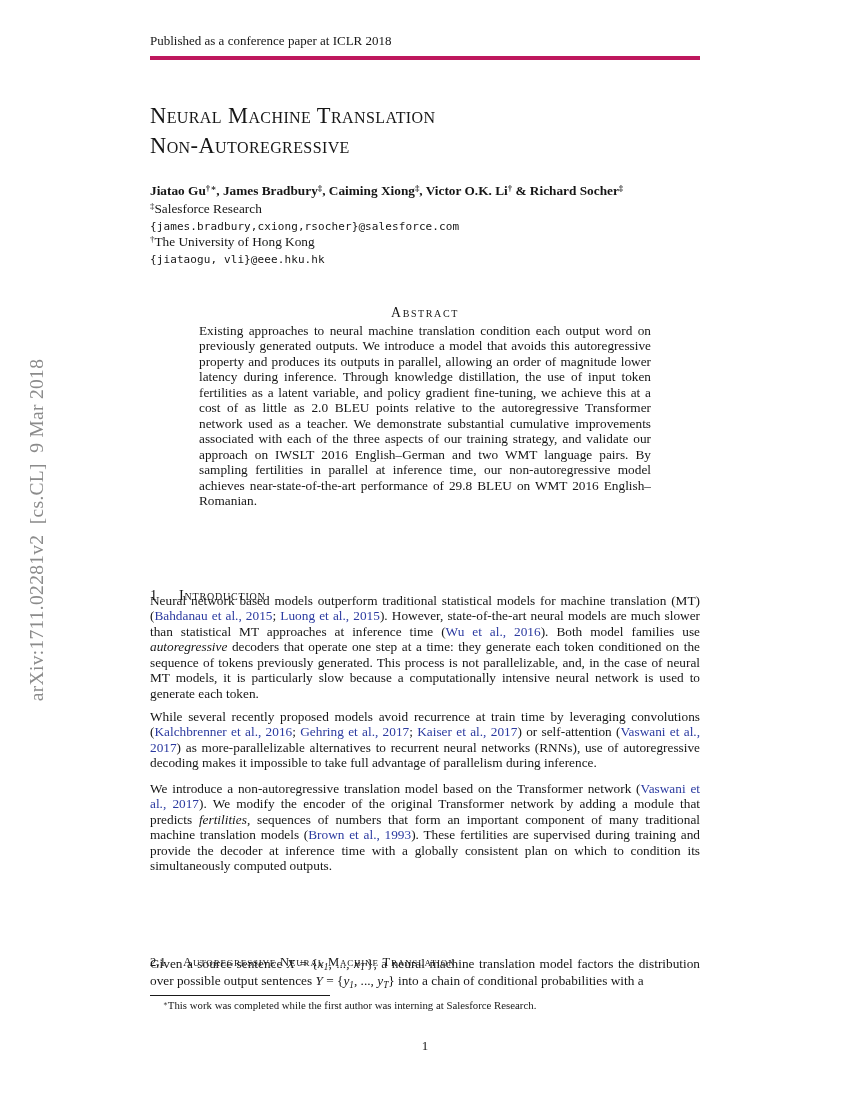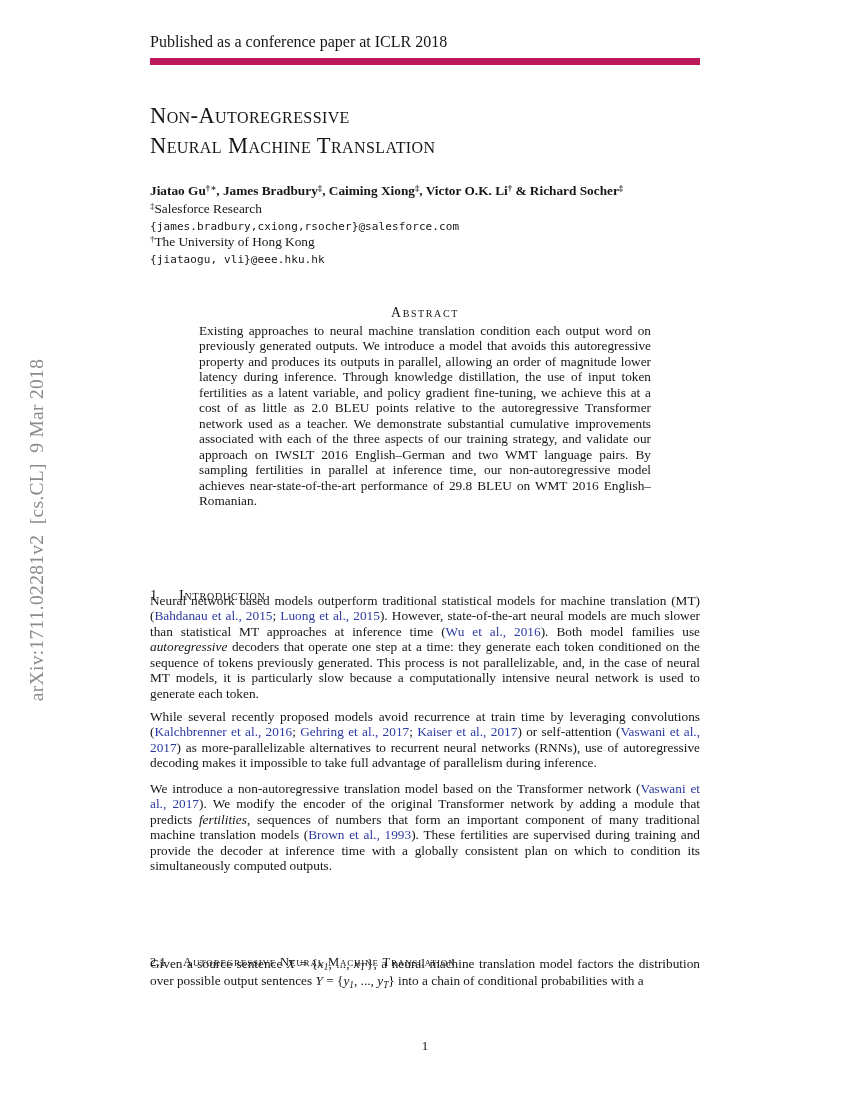--- a/index.html
+++ b/index.html
@@ -2,21 +2,21 @@
 <html lang="en" style="--color-text: #161616; --color-citation: #2b3aa0; --color-watermark: #8b8b8b;"><head>
 <meta charset="utf-8">
 <style>
   html,body{margin:0;padding:0;background:#ffffff;}
   .page{position:relative;width:850px;height:1100px;background:#ffffff;overflow:hidden;
         font-family:"Liberation Serif","DejaVu Serif",serif;color:var(--color-text,#161616);}
   .col{position:absolute;left:150px;top:0;width:550px;height:1100px;}
   .block{position:absolute;left:0;width:550px;}
   .justify{text-align:justify;font-size:13.3px;line-height:15.45px;hyphens:auto;}
 
-  .hdr{top:33px;font-size:16px;padding-bottom:7px;border-bottom:7px solid #be185d;}
+  .hdr{top:33px;font-size:13px;padding-bottom:7px;border-bottom:4px solid #be185d;}
 
   .title{top:101px;font-size:22.5px;line-height:29.5px;font-variant:small-caps;letter-spacing:0.4px;}
 
   .authors{top:183px;font-size:13.3px;line-height:15.8px;}
   .authors .bold{font-weight:bold;}
   .mono{font-family:"DejaVu Sans Mono","Liberation Mono",monospace;font-size:11px;letter-spacing:0.1px;}
 
   .abs-head{top:305px;text-align:center;font-variant:small-caps;font-size:13.8px;letter-spacing:1.6px;}
   .abs-body{top:323px;left:49px;width:452px;}
 
@@ -53,22 +53,22 @@
 
   <div class="watermark">arXiv:1711.02281v2  [cs.CL]  9 Mar 2018</div>
 
   <div class="col">
 
     <div class="block hdr">
       <span>Published as a conference paper at ICLR 2018</span>
     </div>
 
     <div class="block title">
+      <div>Neural Machine Translation</div>
       <div>Non-Autoregressive</div>
-      <div>Neural Machine Translation</div>
     </div>
 
     <div class="block abs-head">Abstract</div>
 
     <div class="block authors">
       <div class="bold"><span>Jiatao Gu</span><span class="seg-sup">†∗</span><span>, James Bradbury</span><span class="seg-sup">‡</span><span>, Caiming Xiong</span><span class="seg-sup">‡</span><span>, Victor O.K. Li</span><span class="seg-sup">†</span><span> &amp; Richard Socher</span><span class="seg-sup">‡</span></div>
       <div><span class="seg-sup">‡</span><span>Salesforce Research</span></div>
       <div class="mono">{james.bradbury,cxiong,rsocher}@salesforce.com</div>
       <div><span class="seg-sup">†</span><span>The University of Hong Kong</span></div>
       <div class="mono">{jiataogu, vli}@eee.hku.hk</div>
@@ -84,17 +84,21 @@
     <div class="block justify p2"><span>While several recently proposed models avoid recurrence at train time by leveraging convolutions (</span><span class="seg-c">Kalchbrenner et al., 2016</span><span>; </span><span class="seg-c">Gehring et al., 2017</span><span>; </span><span class="seg-c">Kaiser et al., 2017</span><span>) or self-attention (</span><span class="seg-c">Vaswani et al., 2017</span><span>) as more-parallelizable alternatives to recurrent neural networks (RNNs), use of autoregressive decoding makes it impossible to take full advantage of parallelism during inference.</span></div>
     <div class="block justify p3"><span>We introduce a non-autoregressive translation model based on the Transformer network (</span><span class="seg-c">Vaswani et al., 2017</span><span>). We modify the encoder of the original Transformer network by adding a module that predicts </span><span class="seg-i">fertilities</span><span>, sequences of numbers that form an important component of many traditional machine translation models (</span><span class="seg-c">Brown et al., 1993</span><span>). These fertilities are supervised during training and provide the decoder at inference time with a globally consistent plan on which to condition its simultaneously computed outputs.</span></div>
 
 
     <div class="block sec-head s21">
       <span class="sec-num">2.1</span><span class="sc-label">Autoregressive Neural Machine Translation</span>
     </div>
 
     <div class="block justify p4"><span>Given a source sentence </span><span class="seg-m">X</span><span> = {</span><span class="seg-m">x</span><span class="seg-ms">1</span><span>, ..., </span><span class="seg-m">x</span><span class="seg-ms">T′</span><span>}, a neural machine translation model factors the distribution over possible output sentences </span><span class="seg-m">Y</span><span> = {</span><span class="seg-m">y</span><span class="seg-ms">1</span><span>, ..., </span><span class="seg-m">y</span><span class="seg-ms">T</span><span>} into a chain of conditional probabilities with a</span></div>
 
+    <div class="block fnote">
+      <div class="fnote-rule"></div>
+      <div class="fnote-text"><span class="seg-sup">∗</span><span>This work was completed while the first author was interning at Salesforce Research.</span></div>
+    </div>
 
     <div class="block pagenum">1</div>
 
   </div>
 </div>
 
 </body></html>

